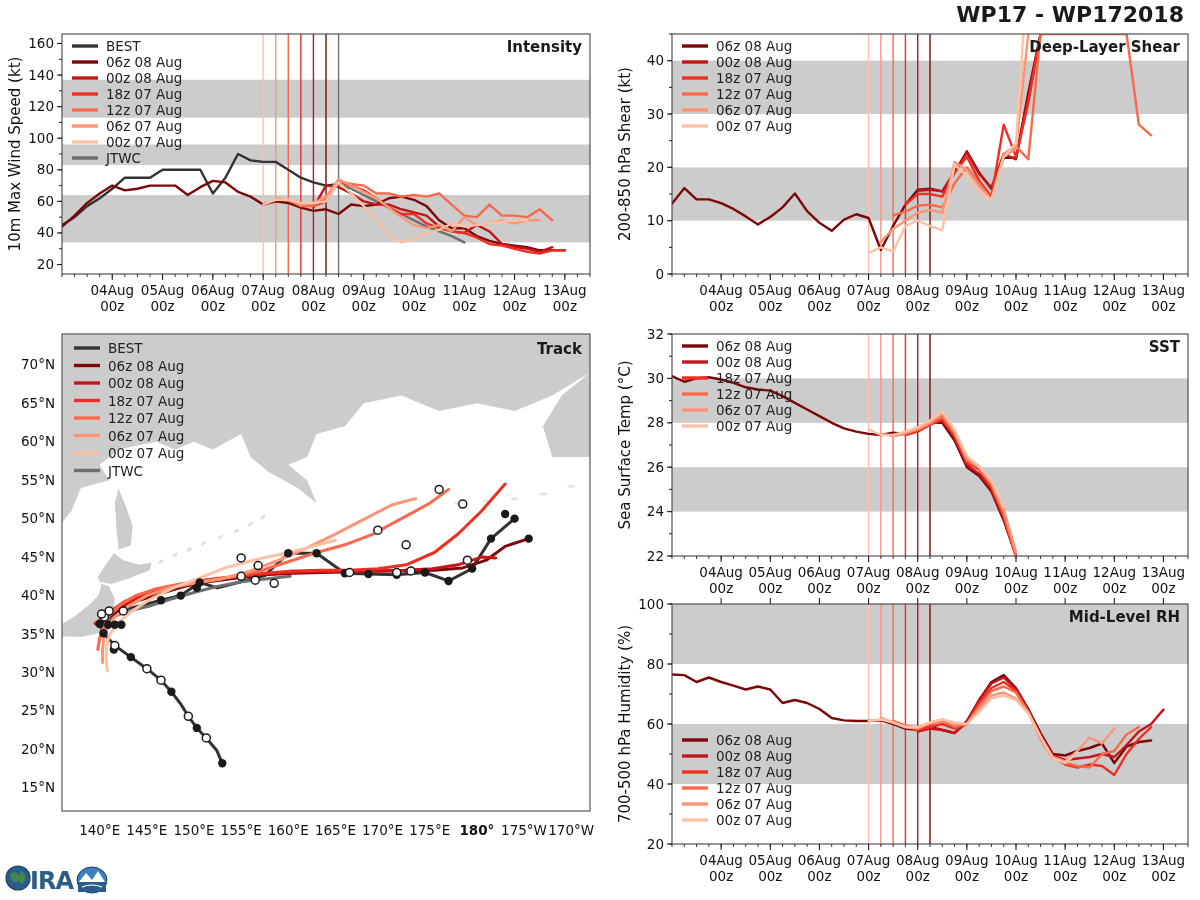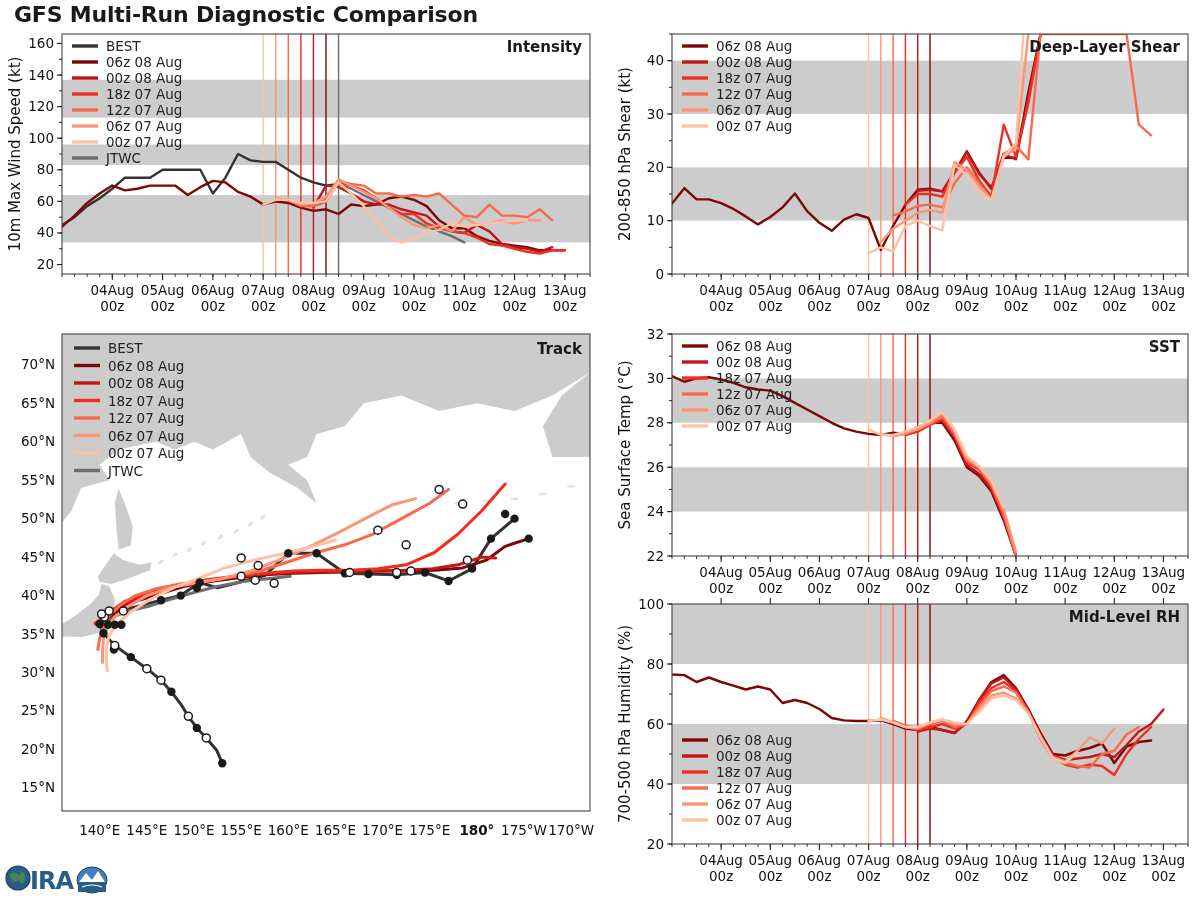--- a/index.html
+++ b/index.html
@@ -25,21 +25,21 @@
   .panel { position: absolute; }
   .panel svg { display: block; }
 
   .cira-logo { position: absolute; left: 4px; top: 856px; width: 116px; height: 42px; }
 </style>
 </head>
 <body>
 
 <div id="root">
 
-  <div class="main-title">GFS Multi-Run Diagnostic Comparison</div>
+  <div class="storm-id">WP17 - WP172018</div>
 
   <div class="panel" style="left:0px; top:26px; width:600px; height:300px;">
     <svg id="svg-intensity" width="600" height="300" viewBox="0 0 600 300">
         <defs>
           <clipPath id="svg-intensity-clip">
             <rect x="62" y="8" width="528" height="240"></rect>
           </clipPath>
         </defs>
         <rect x="62" y="8" width="528" height="240" fill="#fff"></rect>
         <g clip-path="url(#svg-intensity-clip)">

